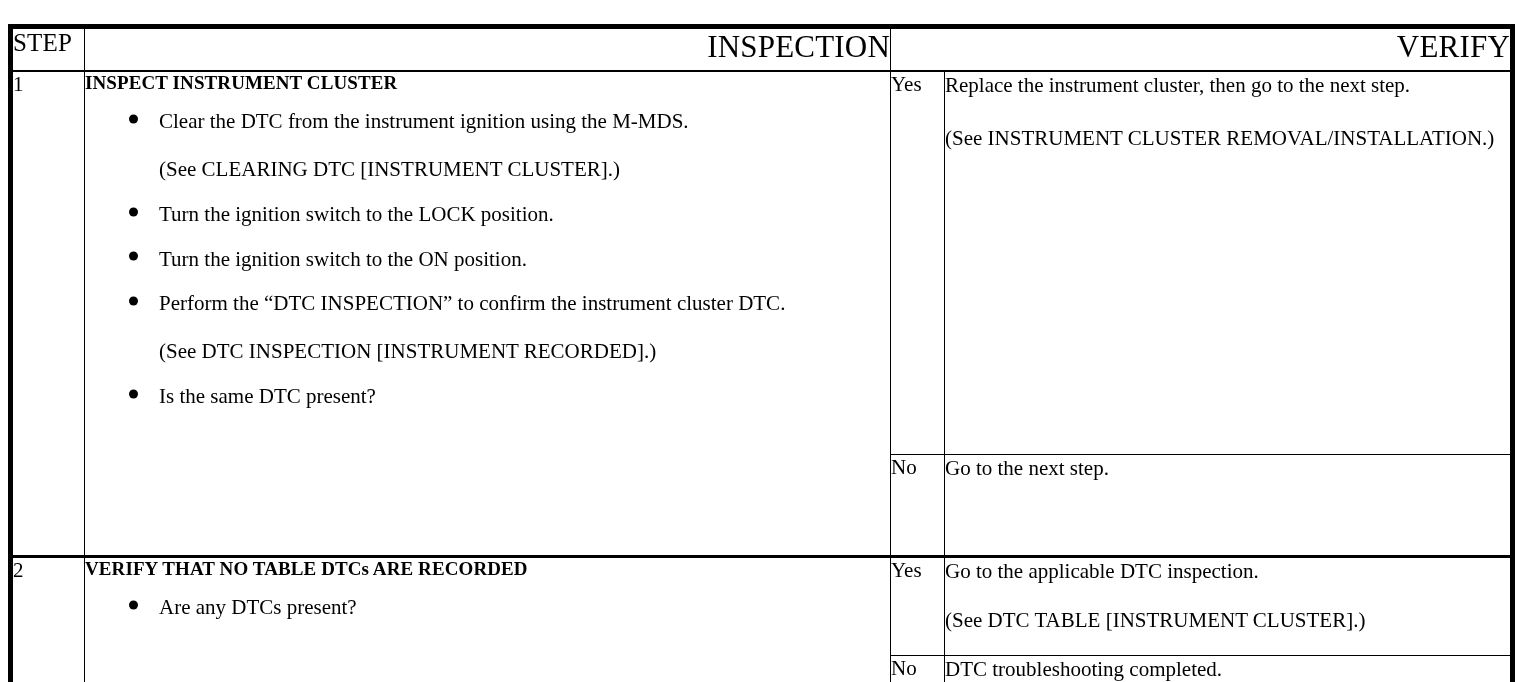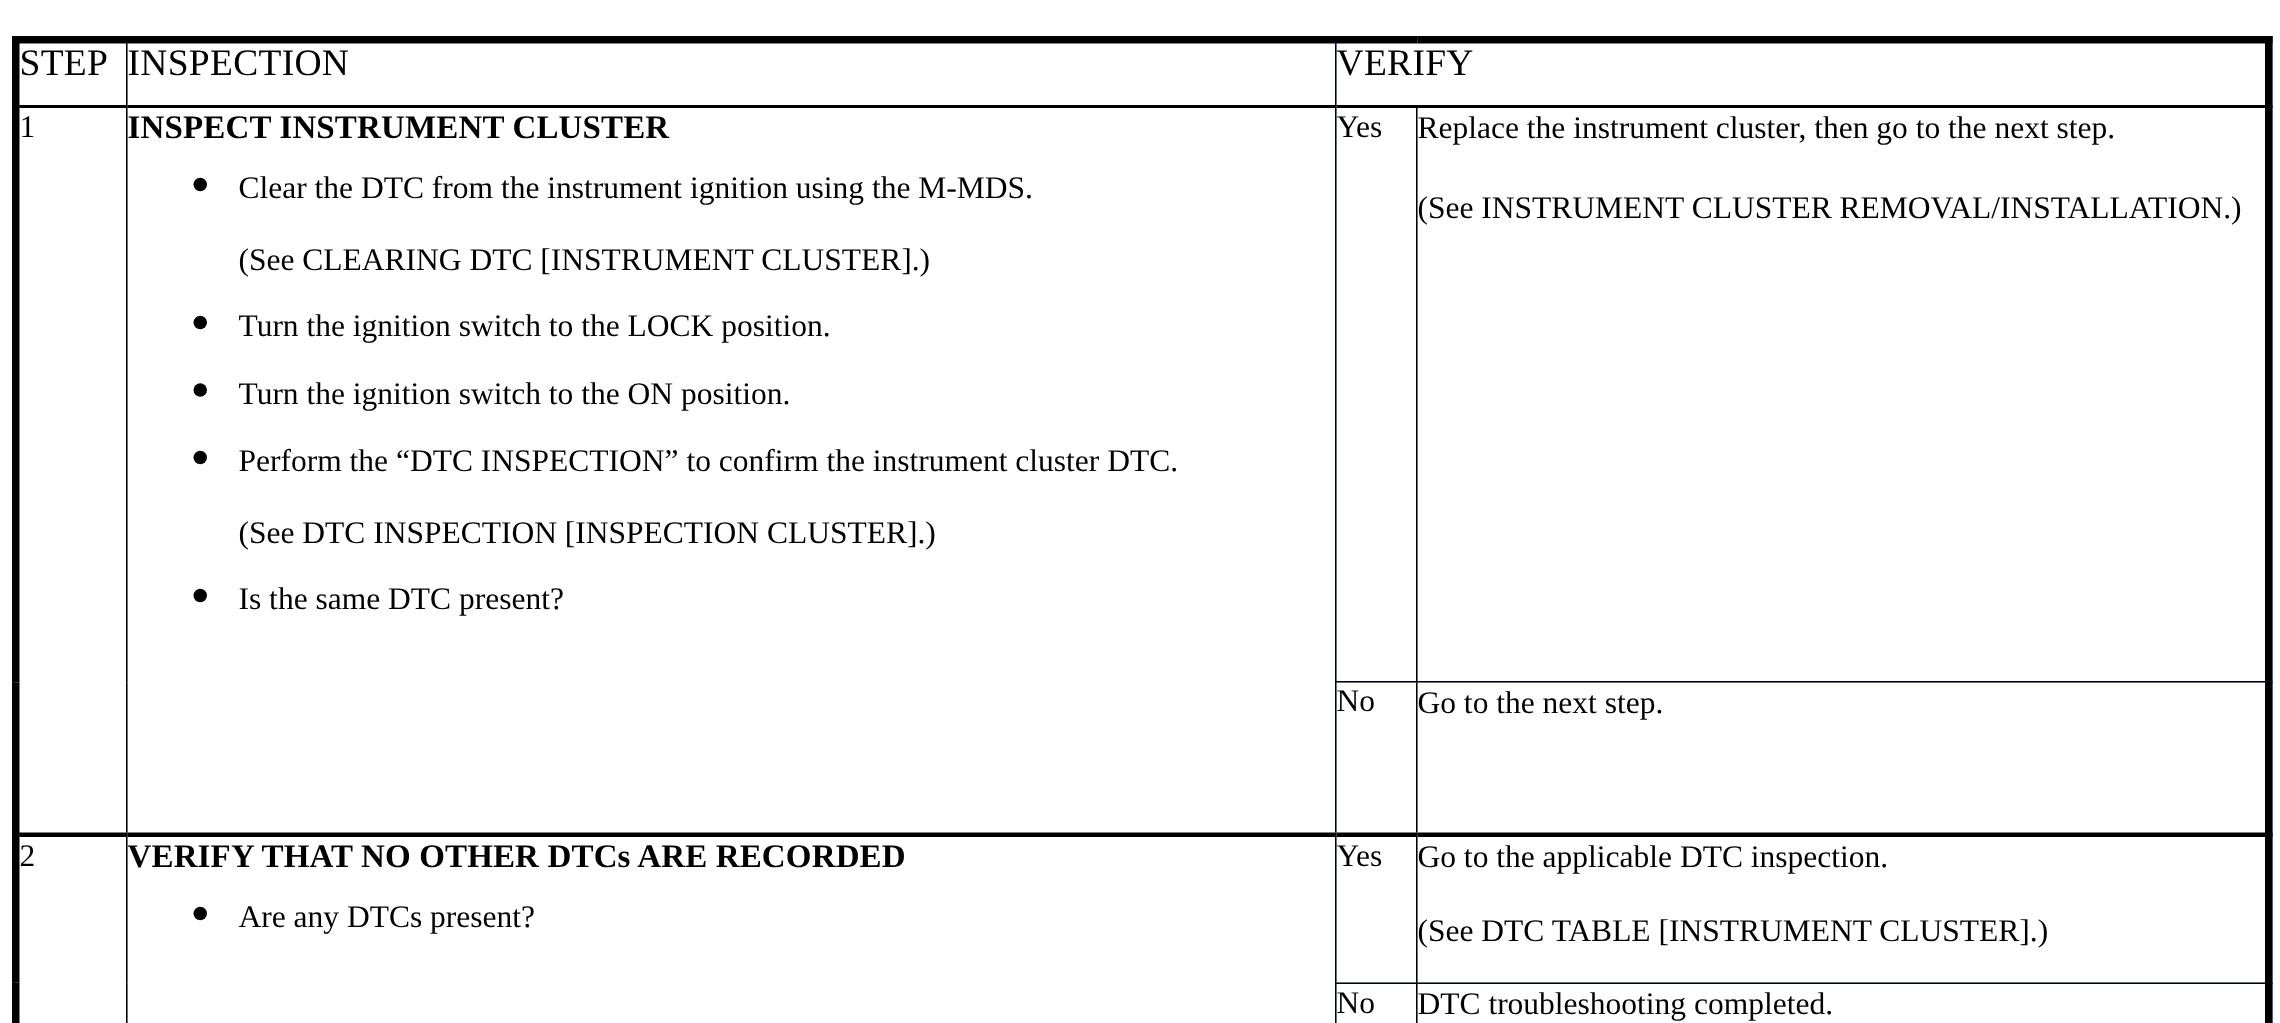--- a/index.html
+++ b/index.html
@@ -39,22 +39,22 @@
   tr.head td{
     height:41px;
     border-bottom:2px solid #000;
   }
   .hd-step{
     font-size:25px;font-weight:bold;
     padding:5px 0 0 7px;
     letter-spacing:.2px;
   }
   .hd-center{
-    font-size:25px;font-weight:bold;
-    text-align:left;
+    font-size:31px;font-weight:bold;
+    text-align:right;
     padding:5px 0 0 0;
     letter-spacing:.2px;
   }
 
   
   .step-num{
     font-size:21px;
     padding:6px 0 0 7px;
     line-height:1.15;
   }
@@ -70,21 +70,21 @@
     white-space:nowrap;
   }
   .act{
     font-size:21px;
     padding:7px 10px 8px 9px;
     line-height:1.28;
   }
 
   .cell-title{
     font-weight:bold;
-    font-size:22px;
+    font-size:19px;
     letter-spacing:.1px;
     margin:0 0 4px 0;
     white-space:nowrap;
   }
 
   ul.bl{
     list-style:none;
     margin:0;padding:0;
   }
   ul.bl > li{
@@ -159,21 +159,21 @@
             </li>
             <li>
               <span class="dot"></span>
               <span class="nobr">Turn the ignition switch to the ON position.</span>
             </li>
             <li>
               <span class="dot"></span>
               <span>Perform the “DTC INSPECTION” to confirm the instrument cluster DTC.</span>
             </li>
             <li class="note">
-              <span class="nobr">(See DTC INSPECTION [INSPECTION CLUSTER].)</span>
+              <span class="nobr">(See DTC INSPECTION [INSTRUMENT RECORDED].)</span>
             </li>
             <li>
               <span class="dot"></span>
               <span class="nobr">Is the same DTC present?</span>
             </li>
           </ul>
         </td>
 
         <td class="yn r1-yes">Yes</td>
         <td class="act r1-yes">
@@ -186,21 +186,21 @@
         <td class="yn r1-no">No</td>
         <td class="act r1-no">
           <p>Go to the next step.</p>
         </td>
       </tr>
 
       <tr>
         <td class="step-num r2-insp" rowspan="2" style="border-top:3px solid #000;">2</td>
 
         <td class="insp r2-insp" rowspan="2" style="border-top:3px solid #000;">
-          <div class="cell-title">VERIFY THAT NO OTHER DTCs ARE RECORDED</div>
+          <div class="cell-title">VERIFY THAT NO TABLE DTCs ARE RECORDED</div>
           <ul class="bl">
             <li>
               <span class="dot"></span>
               <span class="nobr">Are any DTCs present?</span>
             </li>
           </ul>
         </td>
 
         <td class="yn r2-yes" style="border-top:3px solid #000;">Yes</td>
         <td class="act r2-yes" style="border-top:3px solid #000;">

